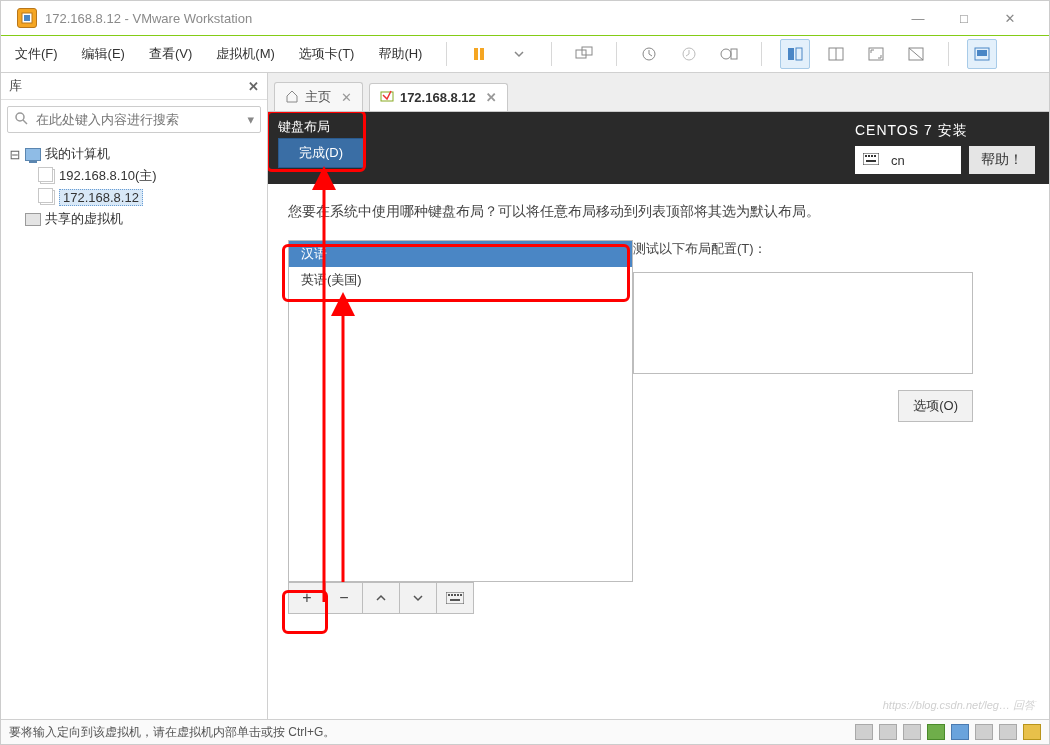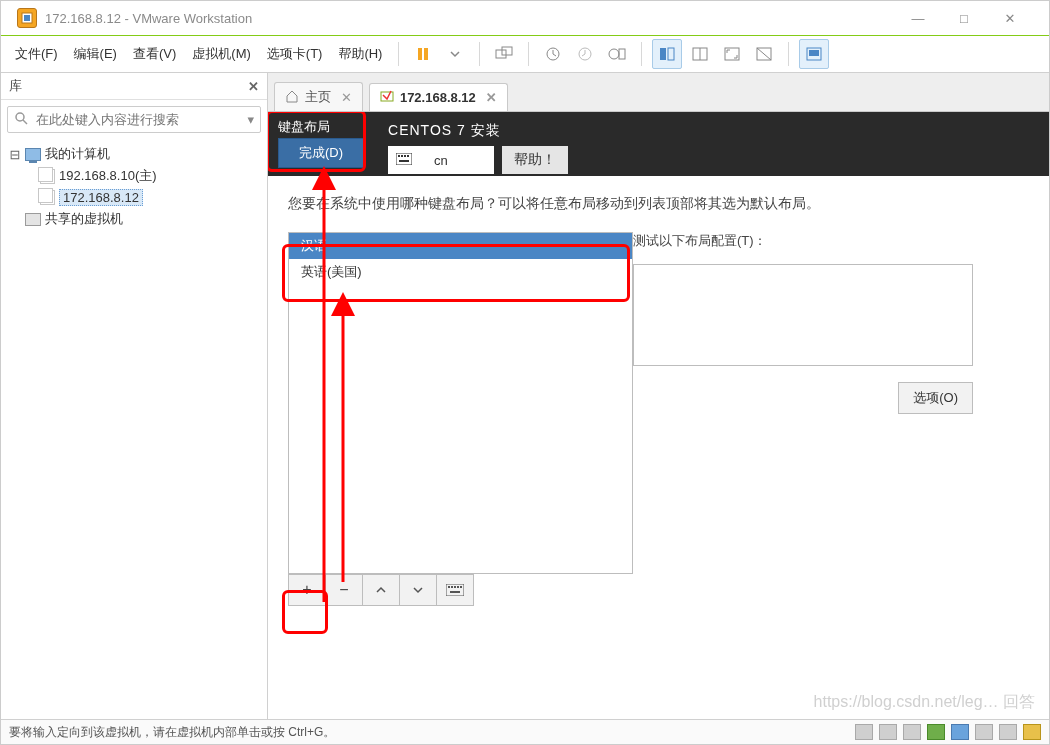--- a/index.html
+++ b/index.html
@@ -2,21 +2,21 @@
 <html><head>
 <meta charset="utf-8">
 <style>
 html,body{margin:0;padding:0;font-family:"Microsoft YaHei","Segoe UI",Arial,sans-serif;font-size:13px;color:#333;background:#fff;overflow:hidden}
 .window{width:1050px;height:745px;border:1px solid #ccc;box-sizing:border-box;display:flex;flex-direction:column}
 .titlebar{height:34px;display:flex;align-items:center;padding:0 16px;border-bottom:1px solid #84cc16;color:#8a8a8a}
 .titlebar .logo{width:18px;height:18px;background:#f5a623;border:1px solid #b8761a;border-radius:3px;margin-right:8px;display:inline-flex;align-items:center;justify-content:center}
 .titlebar .logo svg{width:12px;height:12px}
 .titlebar .spacer{flex:1}
 .winbtn{width:46px;height:30px;display:flex;align-items:center;justify-content:center;color:#888}
-.menubar{height:36px;display:flex;align-items:center;padding:0 8px;gap:4px;border-bottom:1px solid #d0d0d0}
+.menubar{height:36px;display:flex;align-items:center;padding:0 8px;gap:12px;border-bottom:1px solid #d0d0d0}
 .menuitem{padding:4px 6px;color:#333;white-space:nowrap}
 .tbsep{width:1px;height:24px;background:#d8d8d8;margin:0 6px}
 .tbbtn{width:28px;height:28px;display:flex;align-items:center;justify-content:center;color:#6a6a6a;border-radius:2px}
 .tbbtn.active{background:#e3f0fb;border:1px solid #a8cbe8}
 .body{flex:1;display:flex;min-height:0}
 .sidebar{width:266px;border-right:1px solid #d0d0d0;display:flex;flex-direction:column}
 .sidehead{display:flex;align-items:center;justify-content:space-between;padding:4px 8px;border-bottom:1px solid #e0e0e0;color:#444}
 .sidehead .x{font-weight:bold;color:#666}
 .search{display:flex;align-items:center;gap:6px;border:1px solid #ccc;margin:6px;padding:4px 6px;border-radius:2px;color:#888}
 .search input{border:none;outline:none;flex:1;font-size:13px;color:#888;background:transparent}
@@ -29,27 +29,27 @@
 .icon-monitor:after{content:"";position:absolute;bottom:-3px;left:3px;width:8px;height:2px;background:#5b86b0}
 .icon-vm{width:13px;height:13px;border:1px solid #c7c7c7;background:#fff;position:relative}
 .icon-vm:before{content:"";position:absolute;left:-3px;top:-3px;width:13px;height:13px;border:1px solid #c7c7c7;background:#fff}
 .icon-shared{width:14px;height:11px;border:1px solid #9b9b9b;background:#e4e4e4}
 .main{flex:1;display:flex;flex-direction:column;min-width:0;background:#5eead4}
 .tabbar{height:34px;display:flex;align-items:flex-end;gap:6px;padding:4px 6px 0 6px;background:#eeeeee;border-bottom:1px solid #c9c9c9}
 .tab{display:flex;align-items:center;gap:6px;padding:5px 10px;border:1px solid #c9c9c9;border-bottom:none;border-radius:3px 3px 0 0;background:#f7f7f7;color:#555}
 .tab.active{background:#fff;font-weight:bold;color:#333}
 .tab .tx{color:#999;margin-left:4px}
 .vmview{flex:1;background:#fff;position:relative;overflow:hidden}
-.installer-header{height:64px;background:#2a2a2a;color:#fff;display:flex;align-items:flex-start;justify-content:flex-start;position:relative}
+.installer-header{height:72px;background:#2a2a2a;color:#fff;display:flex;align-items:flex-start;justify-content:space-between;position:relative}
 .ih-left{padding:6px 10px}
 .ih-title{font-size:13px;color:#fff;margin-bottom:0}
 .done-btn{display:inline-block;background:#3a6ea5;border:1px solid #2a5a8e;color:#fff;padding:5px 20px;font-size:13px;margin-top:2px}
 .ih-right{display:flex;align-items:center;gap:10px;padding:10px 14px}
 .ih-install{font-size:14px;font-weight:400;letter-spacing:1px;white-space:nowrap}
-.lang-ind{background:#fff;color:#333;padding:3px 8px;display:flex;align-items:center;gap:22px;font-size:13px;min-width:90px}
+.lang-ind{background:#fff;color:#333;padding:3px 8px;display:flex;align-items:center;gap:12px;font-size:13px;min-width:90px}
 .helpbtn{background:#e5e5e5;color:#333;padding:5px 12px;font-size:14px}
 .installer-body{padding:16px 20px;display:flex;gap:40px;background:#fff}
 .ib-left{width:345px}
 .prompt{font-size:14px;color:#444;margin-bottom:18px;line-height:1.6}
 .kblist{border:1px solid #bdbdbd;height:340px;background:#fff}
 .kbitem{padding:4px 12px;font-size:13px}
 .kbitem.sel{background:#4a86c5;color:#fff}
 .kbtoolbar{display:flex;margin-top:0}
 .kbtb-btn{width:36px;height:30px;border:1px solid #bdbdbd;background:#f2f2f2;display:flex;align-items:center;justify-content:center;font-size:16px;color:#444;margin-left:-1px}
 .kbtb-btn:first-child{margin-left:0}
@@ -60,21 +60,21 @@
 .optbtn{float:right;background:#f2f2f2;border:1px solid #bdbdbd;padding:6px 14px;font-size:13px;color:#333;margin-top:16px}
 .statusbar{height:24px;border-top:1px solid #d0d0d0;display:flex;align-items:center;padding:0 8px;font-size:12px;color:#555;background:#fafafa}
 .statusbar .spacer{flex:1}
 .tray{display:flex;gap:6px;align-items:center}
 .tray-ic{width:16px;height:14px;background:#cfcfcf;border:1px solid #a9a9a9}
 .tray-ic.on{background:#6fae4a;border-color:#4a8a2a}
 .tray-ic.blue{background:#6aa3dc;border-color:#4a7ab0}
 .tray-ic.yl{background:#e8c04a;border-color:#b8941a}
 .annot{position:absolute;border:3px solid #ff0000;border-radius:6px;pointer-events:none;box-sizing:border-box}
 .arrow-svg{position:absolute;pointer-events:none}
-.watermark{position:absolute;right:14px;bottom:6px;font-size:16px;color:#d0d0d0;}
+.watermark{position:absolute;right:14px;bottom:6px;font-size:11px;color:#d0d0d0;font-style:italic}
 </style>
 </head>
 <body>
 
 <div class="window">
 
   <div class="titlebar">
     <span class="logo">
       <svg viewBox="0 0 12 12">
           <rect x="1" y="1" width="10" height="10" fill="#fff" stroke="#b8761a" stroke-width="1"></rect>

